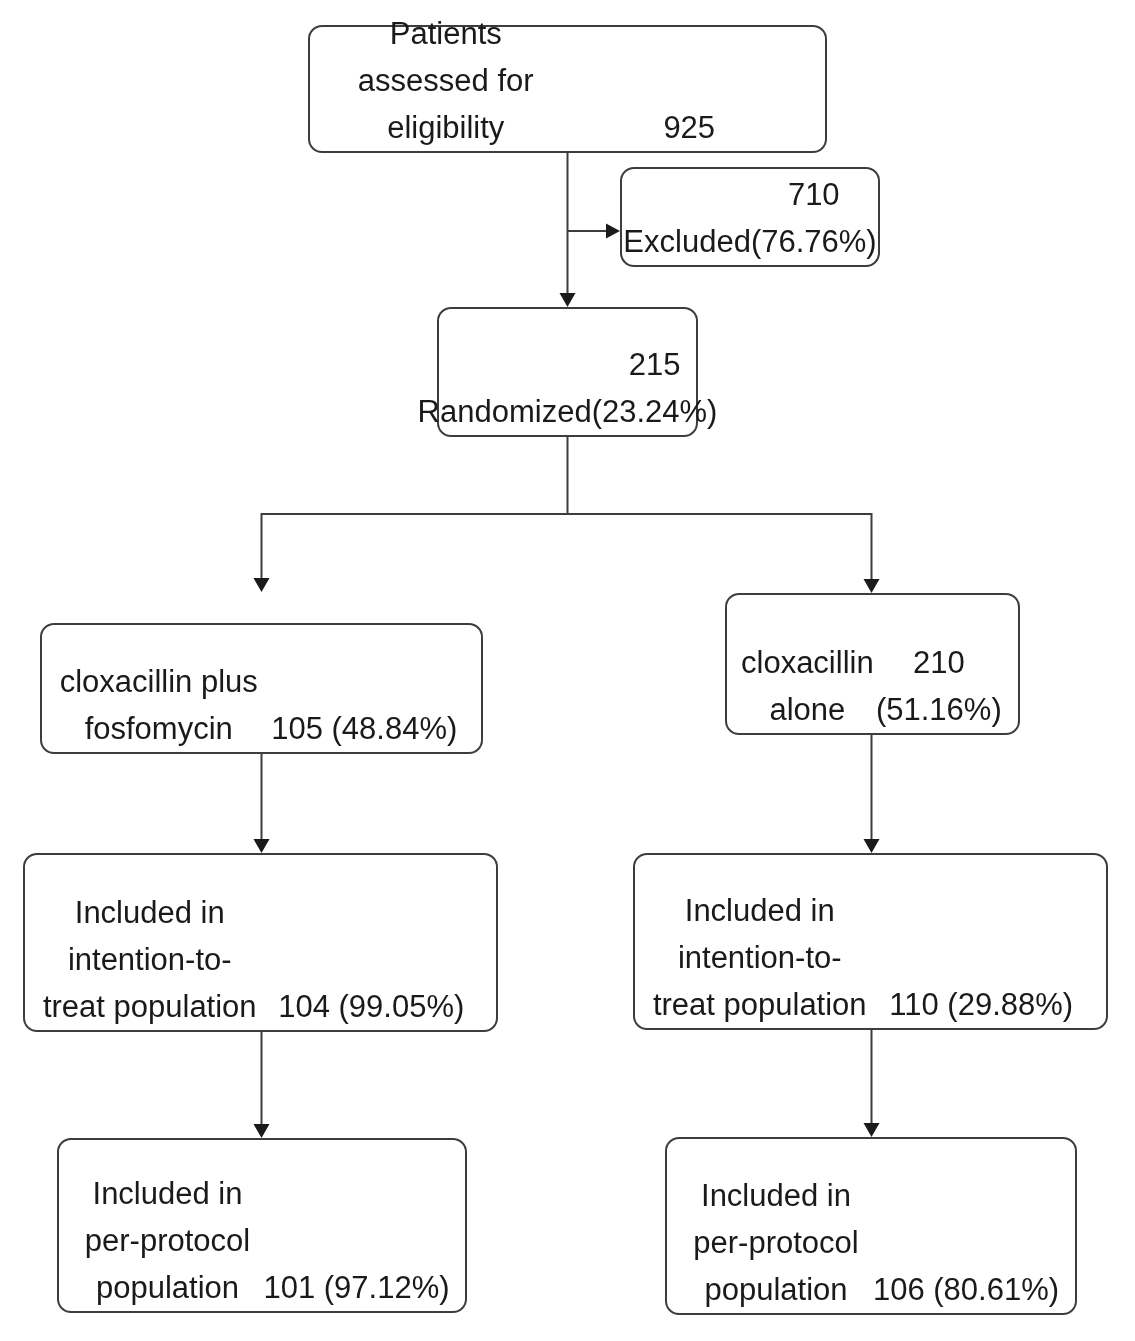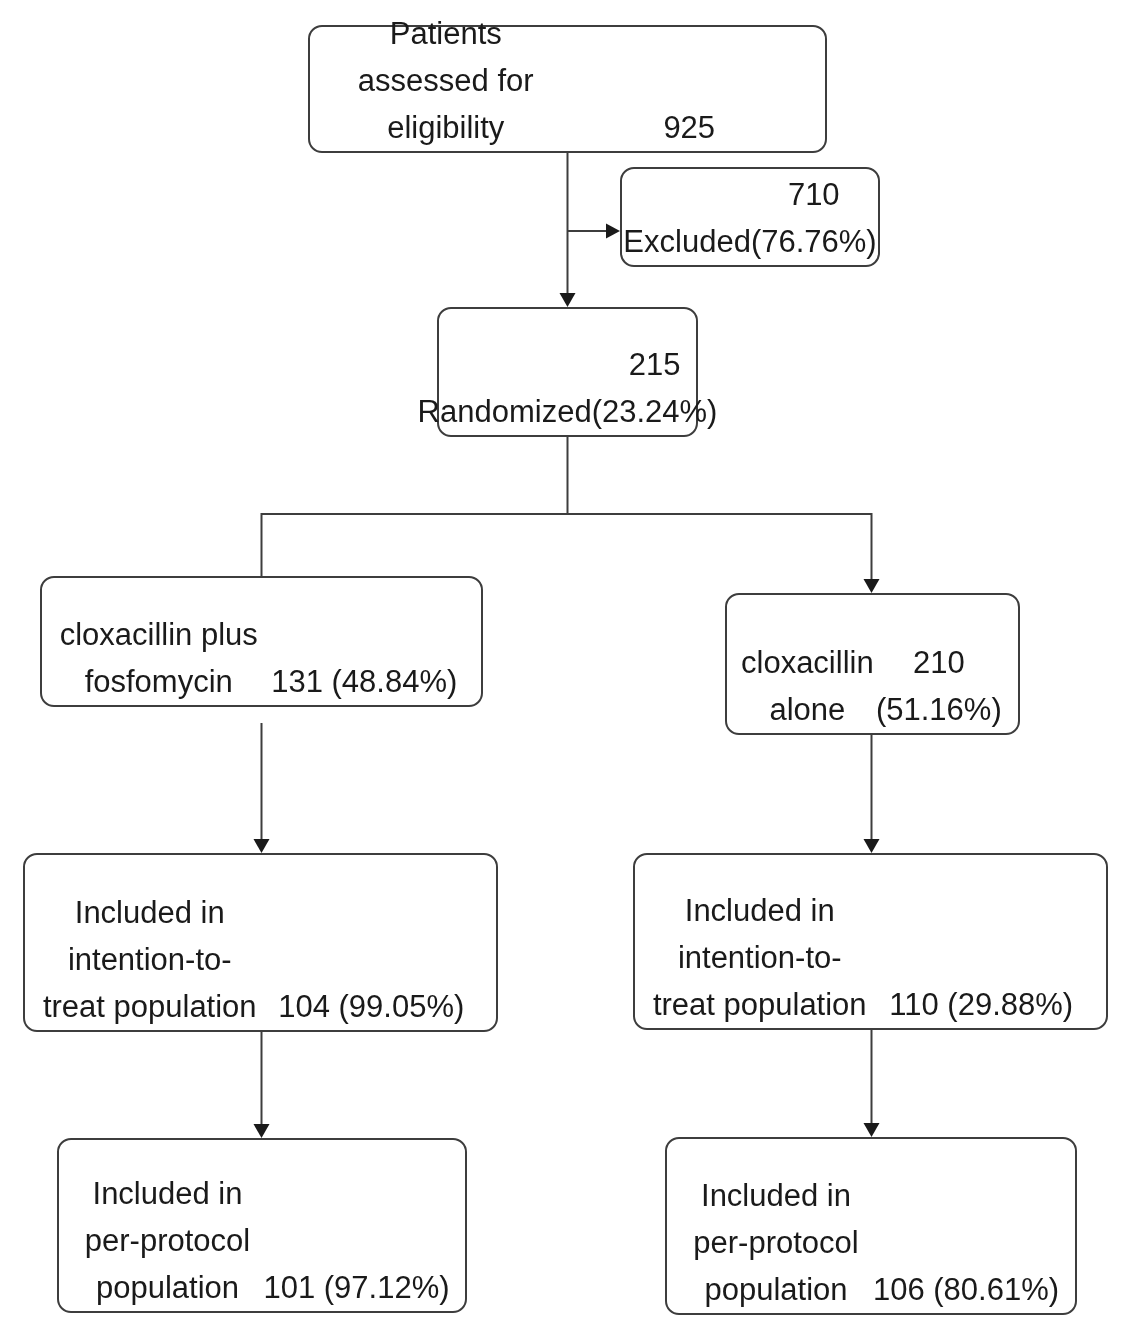--- a/index.html
+++ b/index.html
@@ -83,23 +83,23 @@
   <div class="node" style="left:620px;top:167px;width:260px;height:100px">
     <div class="label">Excluded</div>
     <div class="value">710 (76.76%)</div>
   </div>
 
   <div class="node" style="left:437px;top:307px;width:261px;height:130px">
     <div class="label">Randomized</div>
     <div class="value">215 (23.24%)</div>
   </div>
 
-  <div class="node" style="left:40px;top:576px;width:443px;height:131px">
+  <div class="node" style="left:40px;top:623px;width:443px;height:131px">
     <div class="label">cloxacillin plus fosfomycin</div>
-    <div class="value">131 (48.84%)</div>
+    <div class="value">105 (48.84%)</div>
   </div>
 
   <div class="node" style="left:725px;top:593px;width:295px;height:142px">
     <div class="label">cloxacillin alone</div>
     <div class="value">210 (51.16%)</div>
   </div>
 
   <div class="node" style="left:23px;top:853px;width:475px;height:179px">
     <div class="label">Included in intention-to-treat population</div>
     <div class="value">104 (99.05%)</div>

